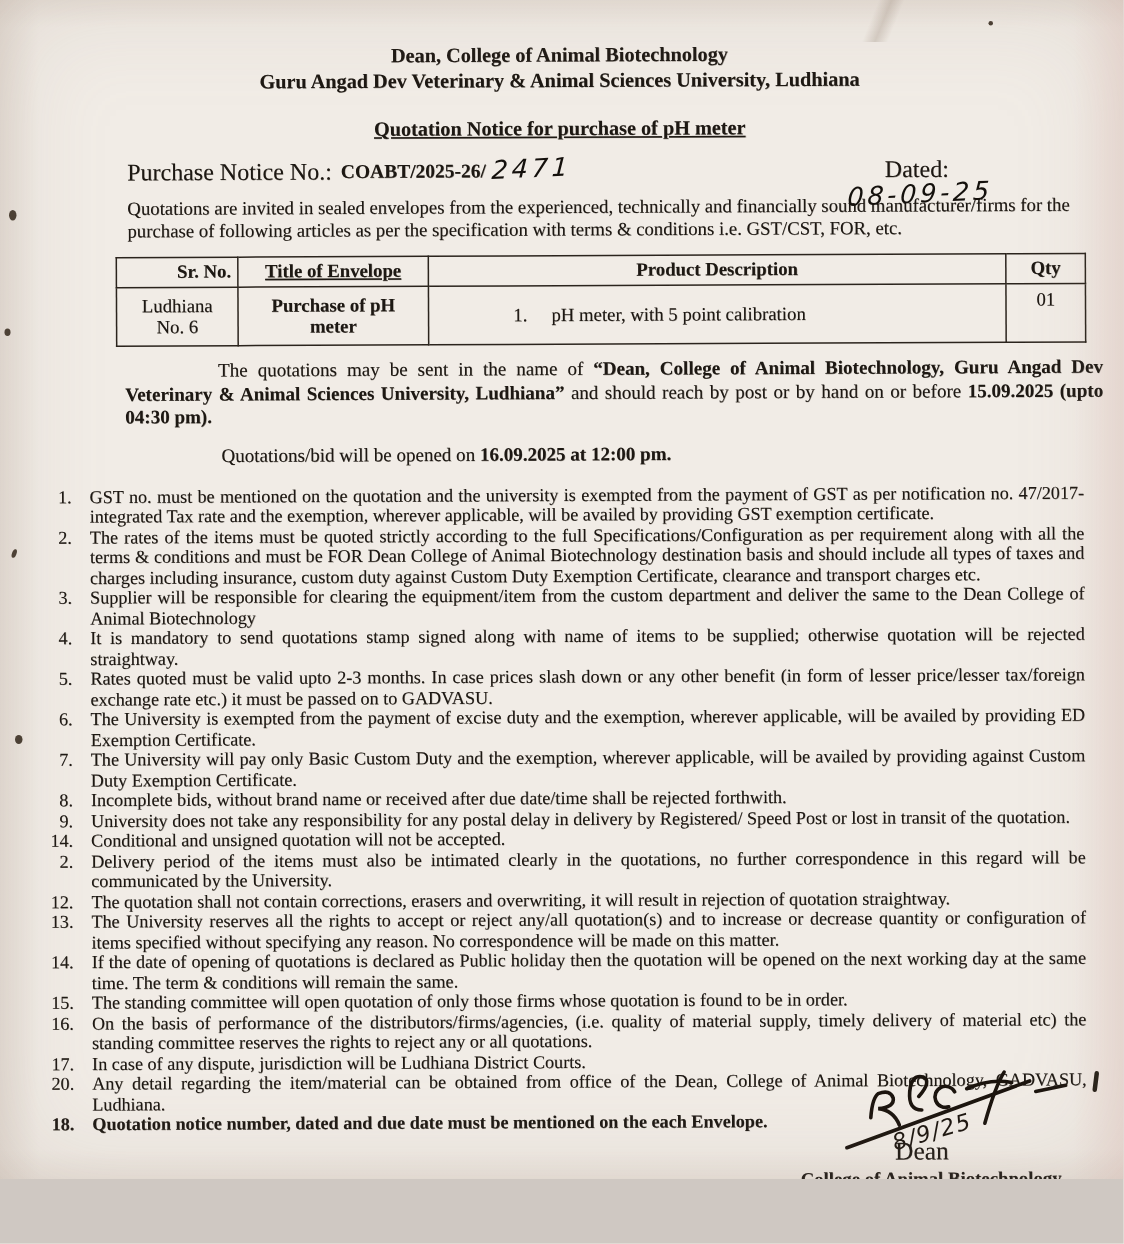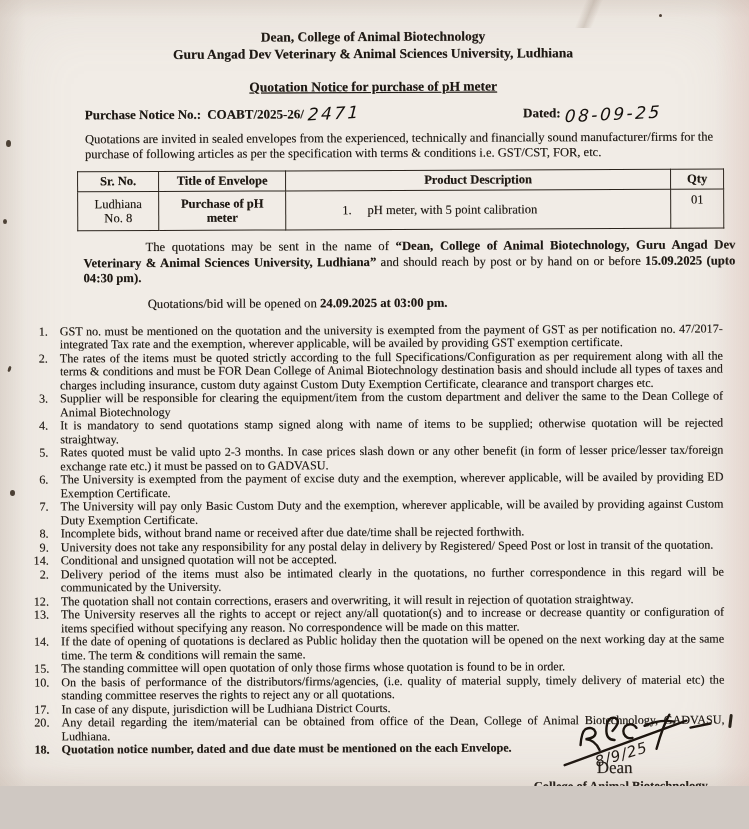--- a/index.html
+++ b/index.html
@@ -18,34 +18,34 @@
   .page::after{
     content:"";position:absolute;inset:0;pointer-events:none;
     box-shadow:inset 0 0 70px rgba(165,145,132,.22);
   }
   .content{position:absolute;inset:0;transform:rotate(-0.25deg);}
   .ink{text-shadow:0.25px 0.25px 0.2px rgba(30,22,14,.45);}
   .hdr{ text-align:center;padding-top:28px;font-weight:bold;font-size:13.5px;line-height:17px;}
   .title-wrap{text-align:center;margin-top:15px;}
   .doc-title{font-weight:bold;font-size:13.5px;text-decoration:underline;}
   .notice-row{display:flex;margin:11px 20px 0 86px;height:24px;align-items:flex-start;}
-  .notice-label,.dated-label{font-weight:bold;font-size:13px;white-space:nowrap;}
+  .notice-label,.dated-label{font-weight:normal;font-size:16px;white-space:nowrap;}
   .notice-printed{font-weight:bold;font-size:13px;}
   .hand{
     font-family:"DejaVu Sans", sans-serif;font-style:italic;font-size:17px;
     letter-spacing:2.5px;display:inline-block;transform:rotate(-2.5deg) skewX(-6deg);
     line-height:14px;color:#14100c;margin-left:4px;font-weight:500;
   }
-  .dated-group{margin-left:auto;margin-right:66px;display:flex;align-items:flex-end;}
+  .dated-group{margin-left:auto;margin-right:66px;display:flex;align-items:center;flex-direction:column;}
   .intro{margin:1px 14px 0 86px;font-size:12.5px;line-height:15px;}
   table.spec{border-collapse:collapse;margin:9px 0 0 78px;}
   table.spec th, table.spec td{border:1.6px solid #2b241d;padding:0 4px;}
   table.spec th{font-size:12.5px;font-weight:bold;height:19px;}
   table.spec td{font-size:12.5px;text-align:center;vertical-align:middle;height:35px;line-height:14px;}
-  .col-sr{width:72px;}.col-title{width:118px;}.col-desc{width:376px;}.col-qty{width:44px;}
+  .col-sr{width:72px;text-align:right;}.col-title{width:118px;text-decoration:underline;}.col-desc{width:376px;}.col-qty{width:44px;}
   td.desc-cell{text-align:left;vertical-align:top;padding-top:3px;}
   .desc-line{display:flex;padding-left:52px;gap:16px;}
   .bold{font-weight:bold;}
   .dispatch{margin:9px 13px 0 84px;font-size:12.7px;line-height:15.5px;text-indent:62px;text-align:justify;}
   .opening{margin:10px 13px 0 148px;font-size:12.7px;}
   .terms{margin:13px 26px 0 0;}
   .term{display:flex;font-size:12.1px;line-height:13.5px;}
   .term .num{width:48px;min-width:48px;text-align:right;padding-right:12px;}
   .term .txt{flex:1;text-align:justify;}
   .sig{position:absolute;top:714px;right:22px;width:216px;}
@@ -96,21 +96,21 @@
       <tbody>
           <tr>
         <th class="col-sr ink">Sr. No.</th>
         <th class="col-title ink">Title of Envelope</th>
         <th class="col-desc ink">Product Description</th>
         <th class="col-qty ink">Qty</th>
       </tr>
       <tr>
         <td>
           <div class="ink">Ludhiana</div>
-          <div class="ink">No. 8</div>
+          <div class="ink">No. 6</div>
         </td>
         <td class="bold">
           <div class="ink">Purchase of pH</div>
           <div class="ink">meter</div>
         </td>
         <td class="desc-cell">
           <div class="desc-line">
             <span class="ink">1.</span>
             <span class="ink">pH meter, with 5 point calibration</span>
           </div>
@@ -120,21 +120,21 @@
         </td>
       </tr>
     </tbody>
       </table>
 
     <div class="dispatch ink">
       <span>The quotations may be sent in the name of </span><span class="bold">“Dean, College of Animal Biotechnology, Guru Angad Dev Veterinary &amp; Animal Sciences University, Ludhiana”</span><span> and should reach by post or by hand on or before </span><span class="bold">15.09.2025 (upto 04:30 pm).</span>
     </div>
 
     <div class="opening ink">
-      <span>Quotations/bid will be opened on </span><span class="bold">24.09.2025 at 03:00 pm.</span>
+      <span>Quotations/bid will be opened on </span><span class="bold">16.09.2025 at 12:00 pm.</span>
     </div>
 
     <div class="terms ink">
       <div class="term">
           <span class="num">1.</span>
           <span class="txt">GST no. must be mentioned on the quotation and the university is exempted from the payment of GST as per  notification no. 47/2017-integrated Tax rate and the exemption, wherever applicable, will be availed by providing GST exemption certificate.</span>
         </div>
       <div class="term">
           <span class="num">2.</span>
           <span class="txt">The rates of the items must be quoted strictly according to the full Specifications/Configuration as per requirement along with all the terms &amp; conditions and must be FOR Dean College of Animal Biotechnology destination basis and should include all types of taxes and charges including insurance, custom duty against Custom Duty Exemption Certificate, clearance and transport charges etc.</span>
@@ -185,21 +185,21 @@
         </div>
       <div class="term">
           <span class="num">14.</span>
           <span class="txt">If the date of opening of quotations is declared as Public holiday then the quotation will be opened on the next working day at the same time. The term &amp; conditions will remain the same.</span>
         </div>
       <div class="term">
           <span class="num">15.</span>
           <span class="txt">The standing committee will open quotation of only those firms whose quotation is found to be in order.</span>
         </div>
       <div class="term">
-          <span class="num">10.</span>
+          <span class="num">16.</span>
           <span class="txt">On the basis of performance of the distributors/firms/agencies, (i.e. quality of material supply, timely delivery of material etc) the standing committee reserves the rights to reject any or all quotations.</span>
         </div>
       <div class="term">
           <span class="num">17.</span>
           <span class="txt">In case of any dispute, jurisdiction will be Ludhiana District Courts.</span>
         </div>
       <div class="term">
           <span class="num">20.</span>
           <span class="txt">Any detail regarding the item/material can be obtained from office of the Dean, College of Animal Biotechnology, GADVASU, Ludhiana.</span>
         </div>

